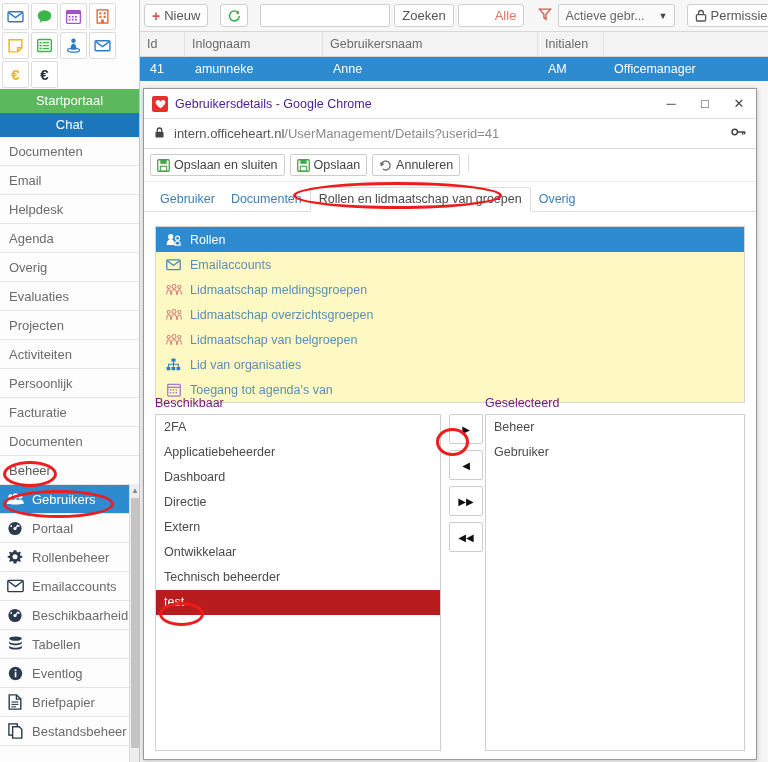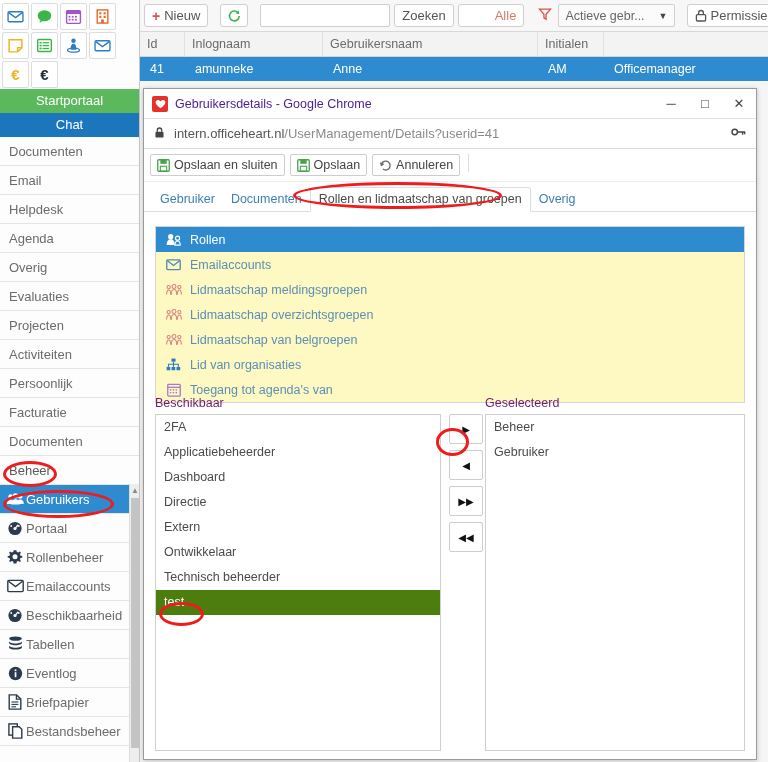--- a/index.html
+++ b/index.html
@@ -32,21 +32,21 @@
   }
   .bar.green { background:#5cb85c; }
   .bar.blue  { background:#1c76bc; }
   .navitem {
     height:29px; line-height:29px; padding-left:9px;
     border-bottom:1px solid #e4e4e4; color:#6b6b6b; font-size:13px;
     background:#fdfdfd; white-space:nowrap; overflow:hidden;
   }
   .navitem.section { color:#5a5a5a; }
   .navitem.sel { background:#2e8bd0; color:#fff; }
-  .navitem.ico { padding-left:4px; display:flex; align-items:center; }
+  .navitem.ico { padding-left:4px; display:flex; align-items:center; gap:6px; }
   .navitem.ico .lbl { line-height:normal; }
   .navscroll {
     position:absolute; right:0; top:484px; width:10px; bottom:0;
     background:#eeeeee; border-left:1px solid #dcdcdc;
   }
   .navscroll .thumb {
     position:absolute; top:14px; left:1px; width:8px; height:250px;
     background:#c4c4c4;
   }
   .navscroll .uparrow {
@@ -151,21 +151,21 @@
   .srow.sel { background:#2e8bd0; color:#fff; }
   .srow .sico { width:17px; display:flex; justify-content:center; }
 
   
   #picker { position:absolute; left:11px; right:11px; top:246px; bottom:8px; }
   .col-label { font-size:12.5px; color:#701a75; margin-bottom:2px; }
   .listbox {
     border:1px solid #cfcfcf; background:#fff; overflow:hidden;
   }
   .lrow { height:25px; line-height:25px; padding-left:8px; font-size:12.5px; color:#4a4a4a; }
-  .lrow.sel { background:#4d7c0f; color:#fff; }
+  .lrow.sel { background:#b91c1c; color:#fff; }
 
   #avail { position:absolute; left:0; top:0; width:286px; bottom:0; }
   #avail .listbox { position:absolute; top:18px; left:0; right:0; bottom:0; }
   #midbtns { position:absolute; left:294px; top:18px; width:34px; }
   .mb {
     width:34px; height:30px; margin-bottom:6px;
     border:1px solid #cdcdcd; background:#fff; border-radius:2px;
     display:flex; align-items:center; justify-content:center;
     color:#111; font-size:10px;
   }

